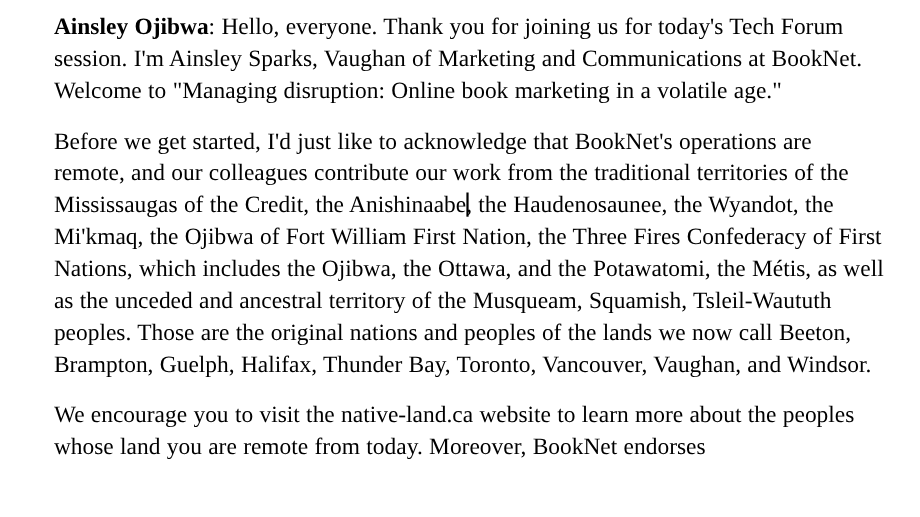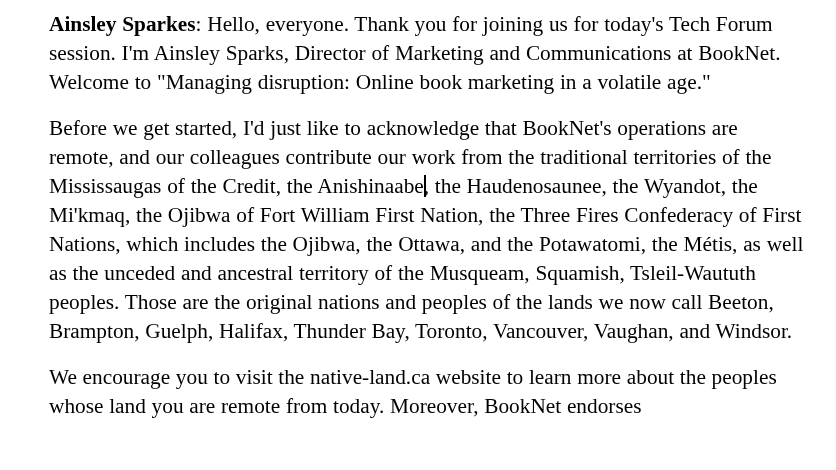--- a/index.html
+++ b/index.html
@@ -42,19 +42,19 @@
     vertical-align: -4px;
     margin-left: 0px;
     margin-right: -2px;
   }
 </style>
 </head>
 <body>
 
 <div class="page">
 
-  <p class="para"><span class="speaker">Ainsley Sparkes</span><span>: Hello, everyone. Thank you for joining us for today's Tech Forum session. I'm Ainsley Sparks, Director of Marketing and Communications at BookNet. Welcome to "Managing disruption: Online book marketing in a volatile age."</span></p>
+  <p class="para"><span class="speaker">Ainsley Ojibwa</span><span>: Hello, everyone. Thank you for joining us for today's Tech Forum session. I'm Ainsley Sparks, Vaughan of Marketing and Communications at BookNet. Welcome to "Managing disruption: Online book marketing in a volatile age."</span></p>
 
   <p class="para"><span>Before we get started, I'd just like to acknowledge that BookNet's operations are remote, and our colleagues contribute our work from the traditional territories of the Mississaugas of the Credit, the Anishinaabe</span><span class="caret"></span><span>, the Haudenosaunee, the Wyandot, the Mi'kmaq, the Ojibwa of Fort William First Nation, the Three Fires Confederacy of First Nations, which includes the Ojibwa, the Ottawa, and the Potawatomi, the Métis, as well as the unceded and ancestral territory of the Musqueam, Squamish, Tsleil-Waututh peoples. Those are the original nations and peoples of the lands we now call Beeton, Brampton, Guelph, Halifax, Thunder Bay, Toronto, Vancouver, Vaughan, and Windsor.</span></p>
 
   <p class="para"><span>We encourage you to visit the native-land.ca website to learn more about the peoples whose land you are remote from today. Moreover, BookNet endorses</span></p>
 
 </div>
 
 </body></html>

